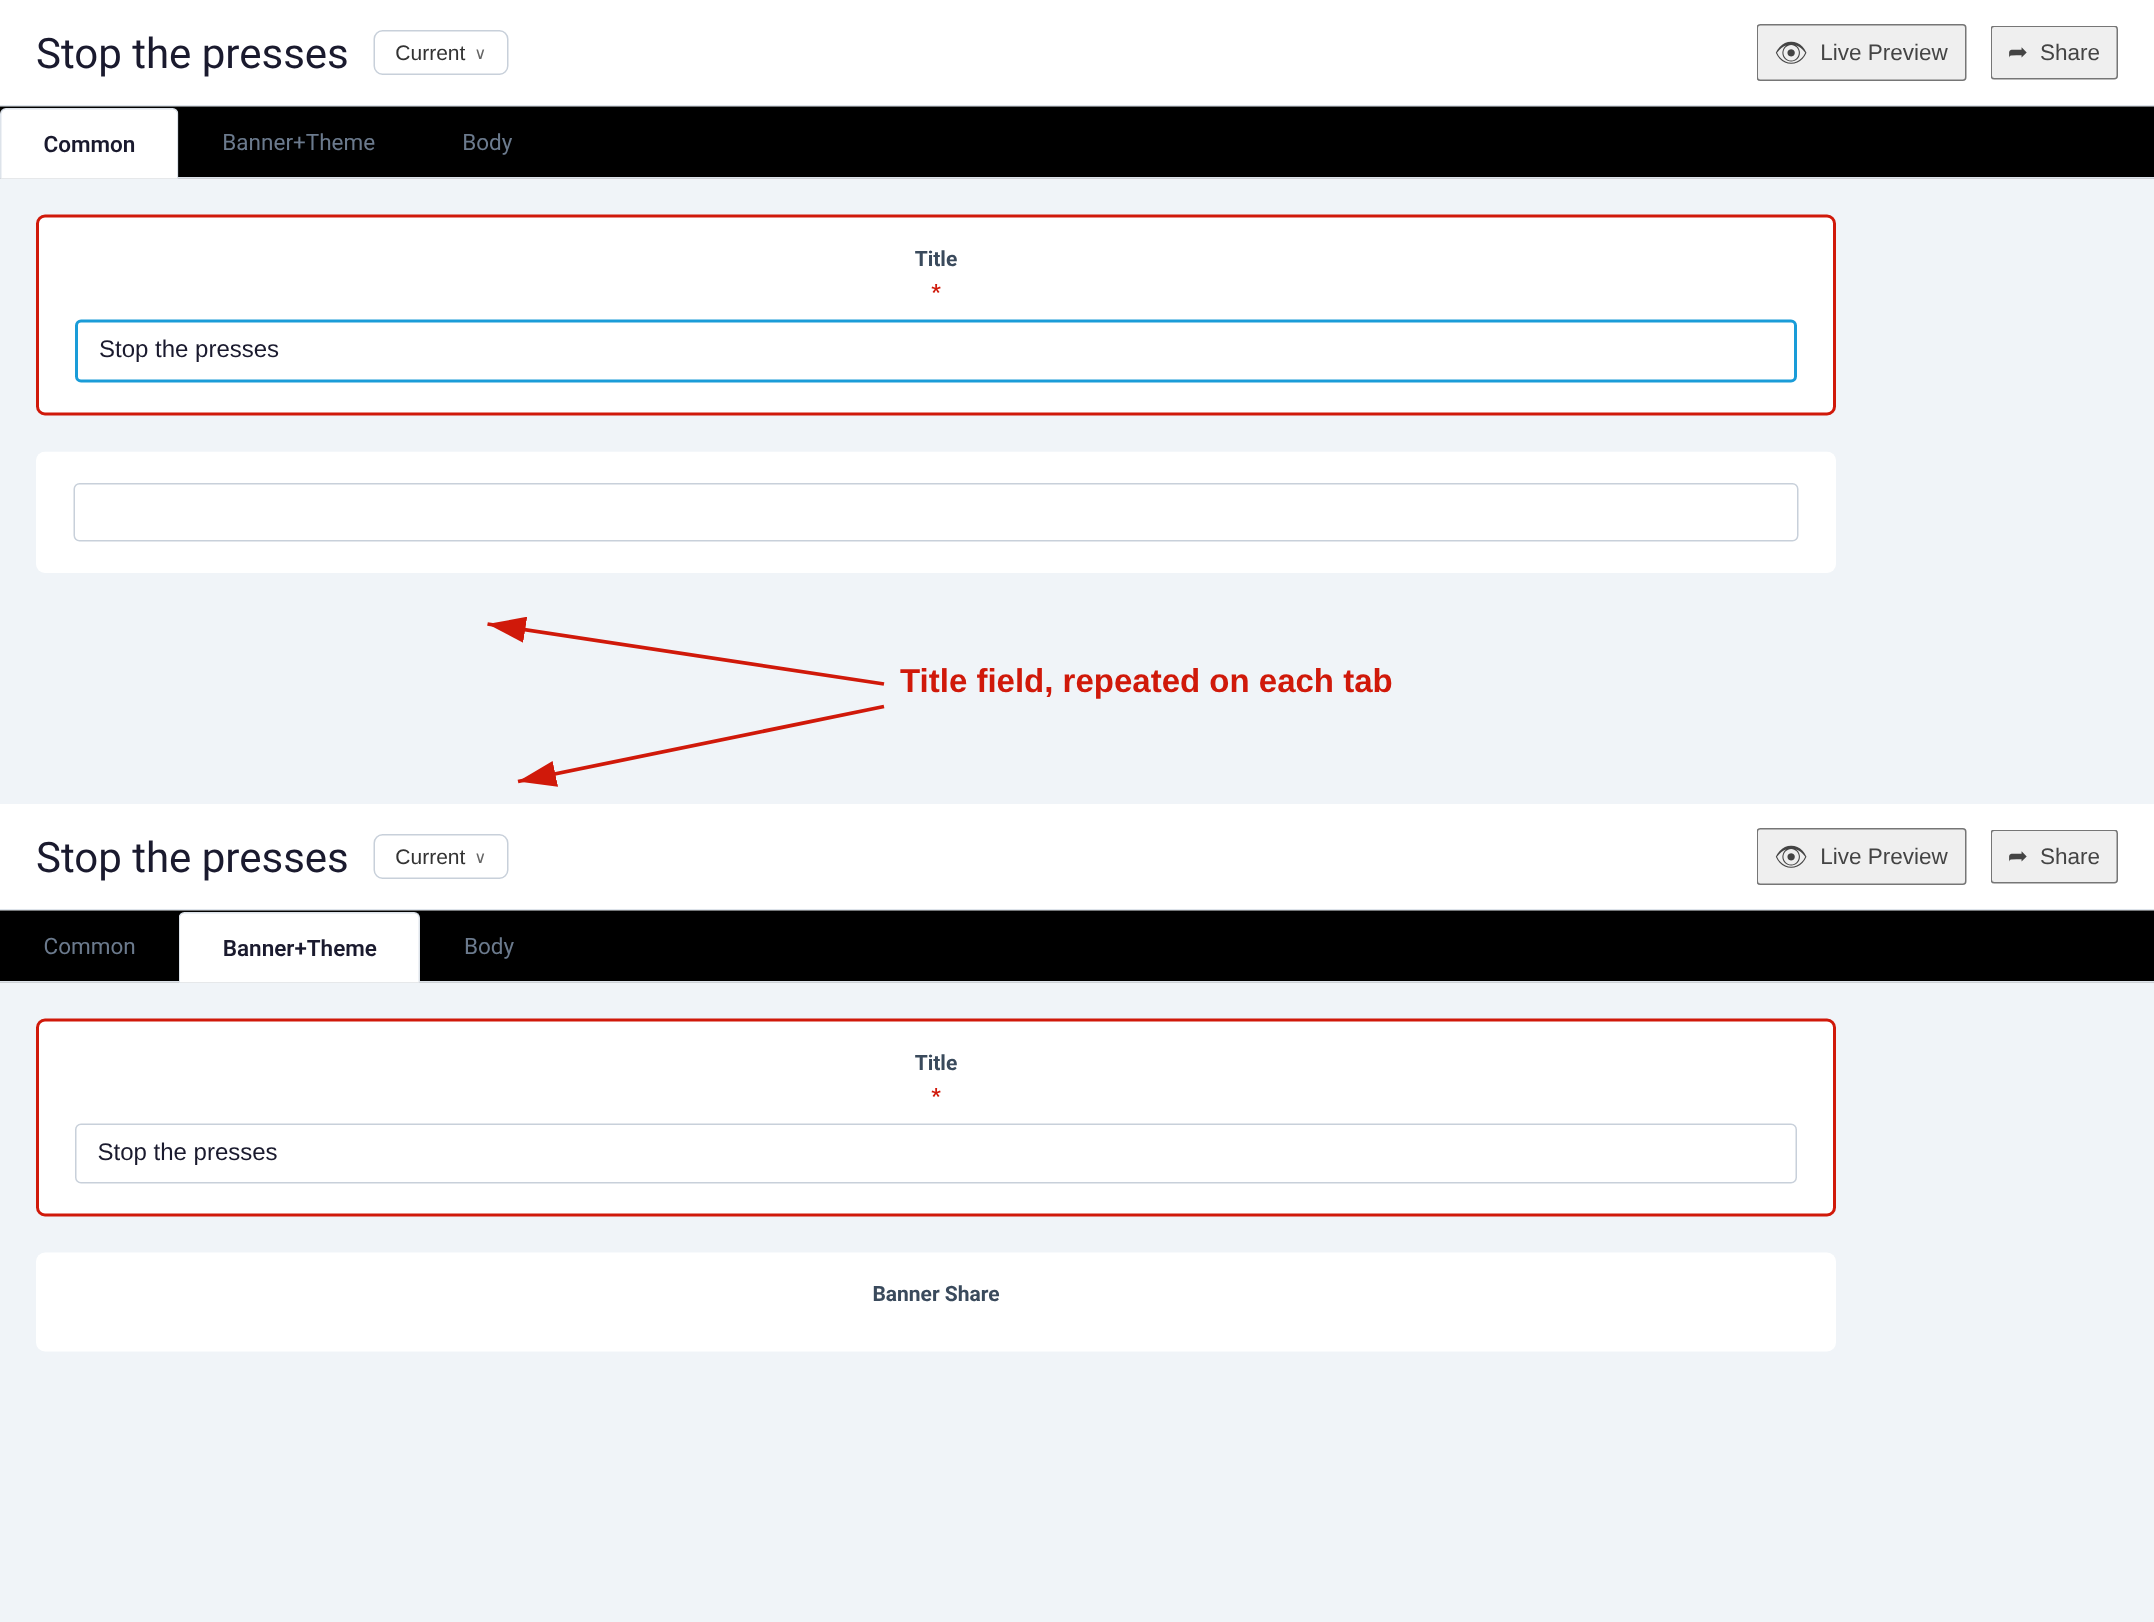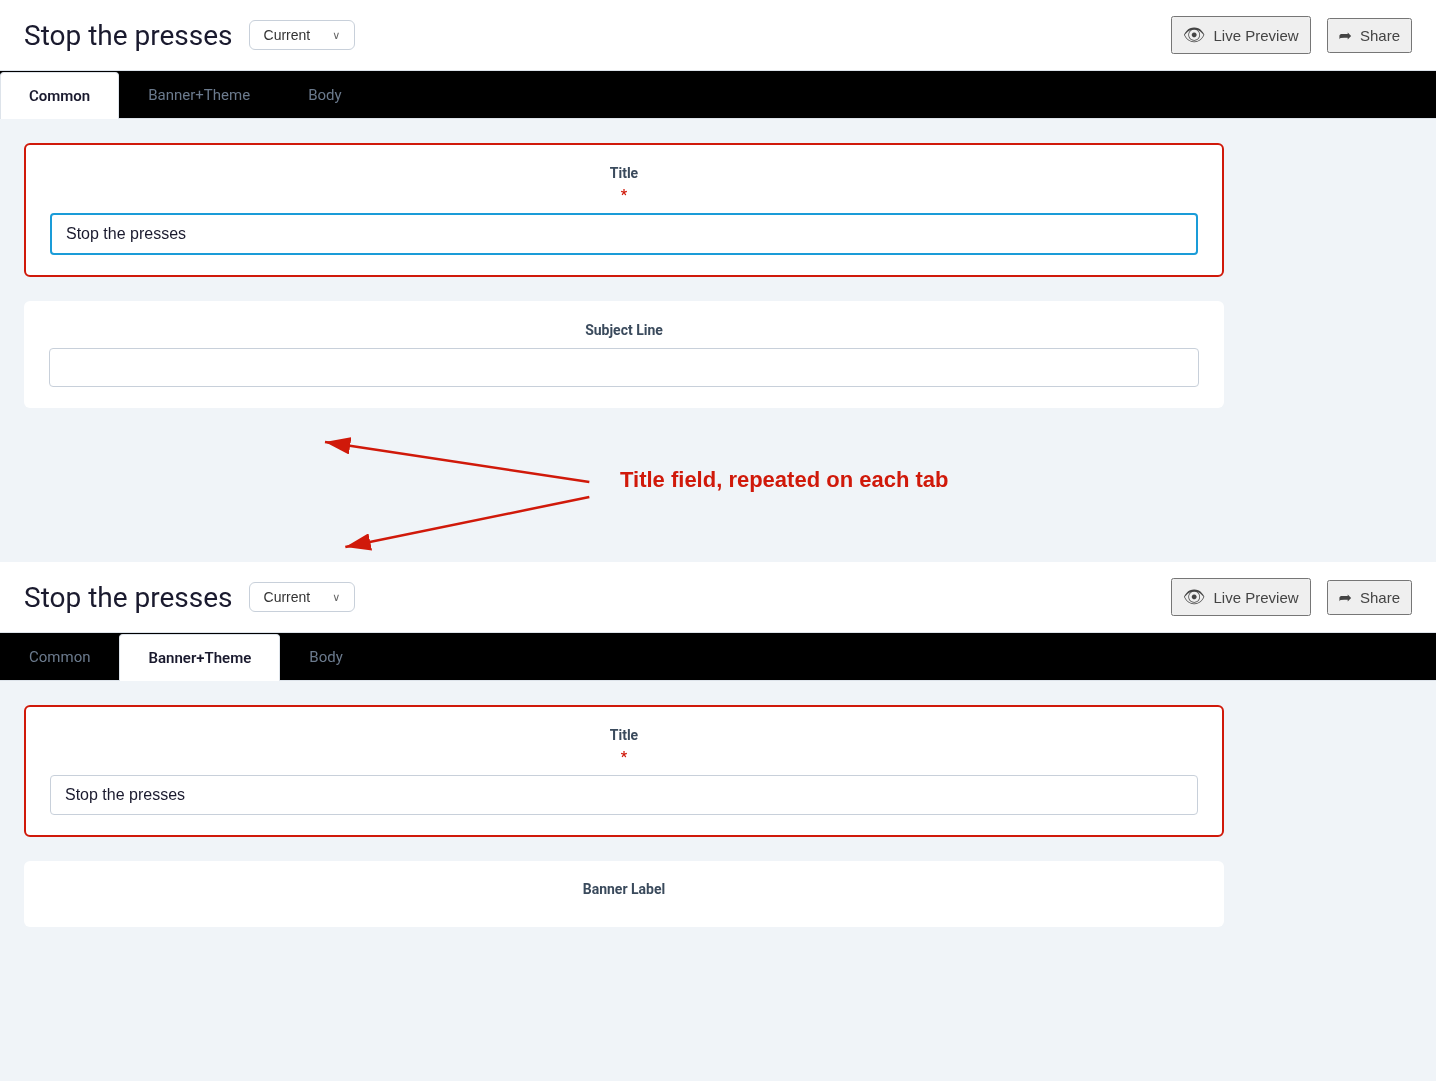--- a/index.html
+++ b/index.html
@@ -31,21 +31,21 @@
     .panel-title {
       font-size: 28px;
       font-weight: 400;
       color: #1a1a2e;
       flex: 0 0 auto;
     }
 
     .version-dropdown {
       display: flex;
       align-items: center;
-      gap: 22px;
+      gap: 6px;
       padding: 6px 14px;
       border: 1px solid #c8d0da;
       border-radius: 6px;
       background: #fff;
       font-size: 14px;
       color: #333;
       cursor: pointer;
     }
 
     .version-dropdown .chevron {
@@ -263,23 +263,20 @@
 
     <div class="form-card">
       <div class="field-label">
         <span>Title</span>
         <span class="required-star">*</span>
       </div>
       <input class="title-input" type="text" value="Stop the presses" style="">
     </div>
 
     <div class="subject-card">
-      <div class="field-label">
-        <span>Subject Line</span>
-      </div>
       <input class="subject-input" type="text" style="">
     </div>
 
   </div>
 </div>
 
 <div class="annotation-container" style="position:relative; height:130px; width:1220px; margin-left:20px; overflow:visible;">
   <svg class="arrow-svg" viewBox="0 0 1200 130" preserveAspectRatio="none" style="position:absolute;top:0;left:0;width:100%;height:130px;">
 
     <defs>
@@ -288,21 +285,21 @@
       </marker>
       <marker id="arrowhead2" markerWidth="10" markerHeight="7" refX="10" refY="3.5" orient="auto">
         <polygon points="0 0, 10 3.5, 0 7" fill="#d0190a"></polygon>
       </marker>
     </defs>
 
     <line x1="560" y1="50" x2="300" y2="10" stroke="#d0190a" stroke-width="2.5" marker-end="url(#arrowhead1)"></line>
 
     <line x1="560" y1="65" x2="320" y2="115" stroke="#d0190a" stroke-width="2.5" marker-end="url(#arrowhead2)"></line>
   </svg>
-  <div class="annotation-text" style="position:absolute; left:600px; top:35px; color:#d0190a; font-size:22px; font-weight:700; white-space:nowrap;">Title field, repeated on each tab</div>
+  <div class="annotation-text" style="position:absolute; left:580px; top:35px; color:#d0190a; font-size:22px; font-weight:700; white-space:nowrap;">Title field, repeated on each tab</div>
 </div>
 
 <div class="panel-section-2">
 
   <div class="panel-header">
     <h1 class="panel-title">Stop the presses</h1>
 
     <button class="version-dropdown">
       <span>Current</span>
       <span class="chevron">∨</span>
@@ -338,18 +335,18 @@
     <div class="form-card">
       <div class="field-label">
         <span>Title</span>
         <span class="required-star">*</span>
       </div>
       <input class="title-input-plain" type="text" value="Stop the presses" style="">
     </div>
 
     <div class="banner-card">
       <div class="field-label">
-        <span>Banner Label</span>
+        <span>Banner Share</span>
       </div>
     </div>
 
   </div>
 </div>
 
 </body></html>

